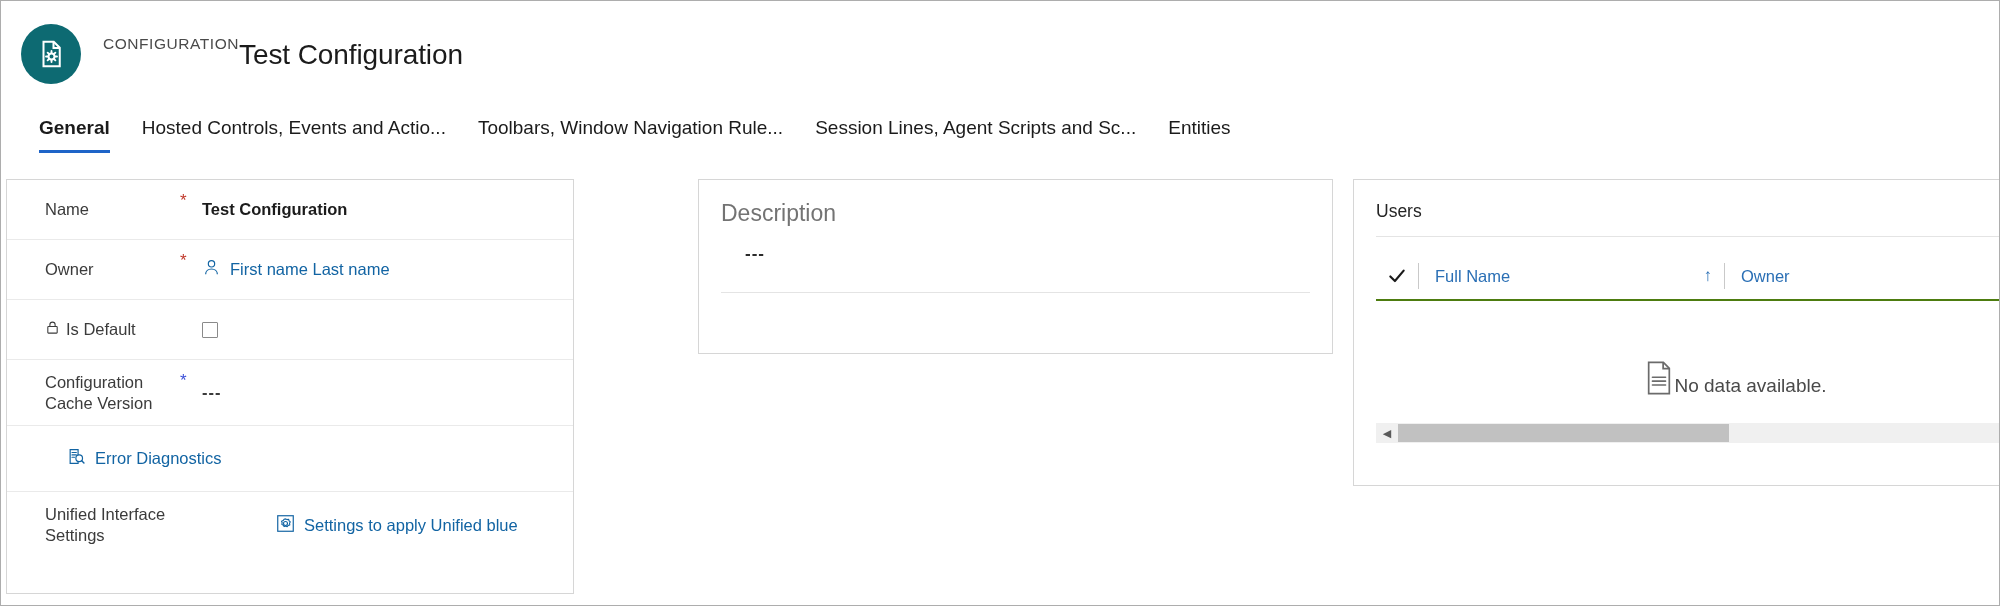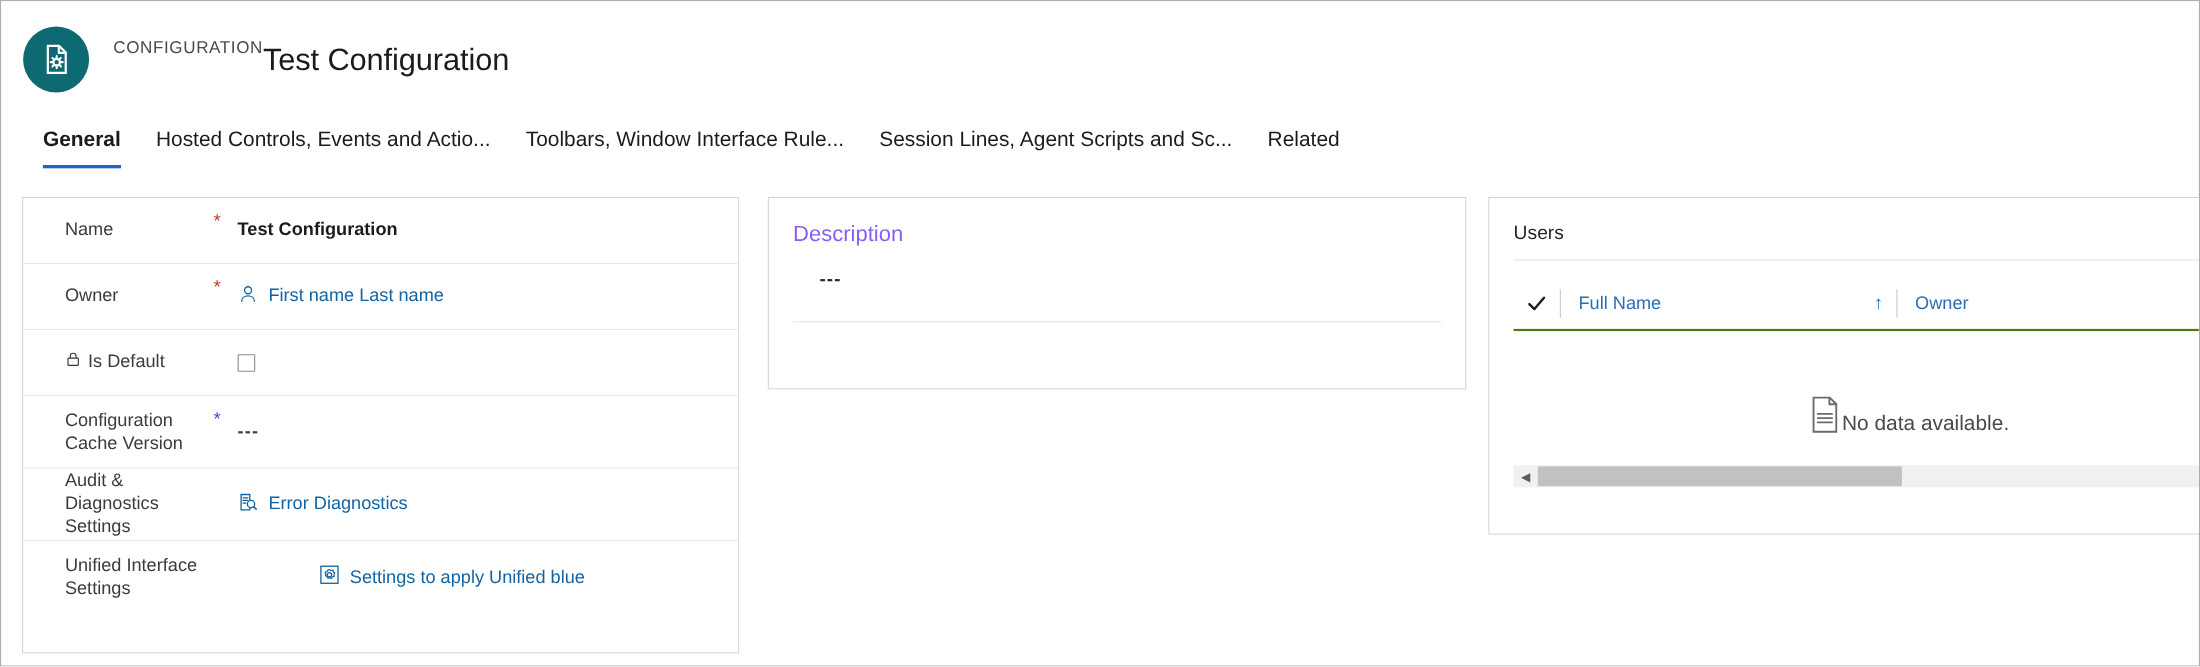--- a/index.html
+++ b/index.html
@@ -61,21 +61,21 @@
     left: 16px; right: 16px; bottom: 0;
     height: 3px; background: #1e64c8;
   }
 
   
   .card {
     position: absolute;
     background: #ffffff;
     border: 1px solid #d6d6d6;
   }
-  #general-card { left: 19px; top: 178px; width: 652px; height: 415px; }
+  #general-card { left: 5px; top: 178px; width: 568px; height: 415px; }
   #description-card { left: 697px; top: 178px; width: 635px; height: 175px; }
   #users-card { left: 1352px; top: 178px; width: 765px; height: 307px; }
 
   
   .form-row {
     display: flex; align-items: center;
     height: 60px;
     border-bottom: 1px solid #eaeaea;
     padding: 0 24px 0 38px;
   }
@@ -102,21 +102,21 @@
   .field-value.muted { color: #3b3b3b; letter-spacing: 1px; font-weight: 700; }
   .link { color: #1264a3; text-decoration: none; cursor: pointer; font-weight: 400; }
   .checkbox {
     width: 16px; height: 16px;
     border: 1px solid #8a8a8a; background: #fff;
     border-radius: 1px; cursor: pointer;
   }
 
   
   #description-card .desc-inner { padding: 20px 24px 0 22px; height: 100%; }
-  #desc-label { font-size: 20px; color: #8b5cf6; line-height: 26px; }
+  #desc-label { font-size: 23px; color: #737373; line-height: 26px; }
   #desc-value {
     margin-top: 18px; margin-left: 24px;
     font-size: 17px; color: #2b2b2b; letter-spacing: 1px; font-weight: 700;
   }
   #desc-underline {
     position: absolute; left: 22px; right: 22px; top: 112px;
     height: 1px; background: #e4e4e4;
   }
 
   
@@ -201,23 +201,23 @@
     </div>
     <div id="header-text">
       <div id="entity-type">CONFIGURATION</div>
       <div id="record-title">Test Configuration</div>
     </div>
   </div>
 
   <div id="tabstrip">
     <div class="tab active">General</div>
     <div class="tab">Hosted Controls, Events and Actio...</div>
-    <div class="tab">Toolbars, Window Interface Rule...</div>
+    <div class="tab">Toolbars, Window Navigation Rule...</div>
     <div class="tab">Session Lines, Agent Scripts and Sc...</div>
-    <div class="tab">Related</div>
+    <div class="tab">Entities</div>
   </div>
 
   <div class="card" id="general-card">
 
     <div class="form-row">
       <div class="field-label">
         <span class="label-text">Name</span>
       </div>
       <div class="req-star">*</div>
       <div class="field-value bold">Test Configuration</div>
@@ -257,23 +257,20 @@
 
     <div class="form-row tall">
       <div class="field-label">
         <span class="label-text">Configuration Cache Version</span>
       </div>
       <div class="req-star blue">*</div>
       <div class="field-value muted">---</div>
     </div>
 
     <div class="form-row tall">
-      <div class="field-label">
-        <span class="label-text">Audit &amp; Diagnostics Settings</span>
-      </div>
       <div class="req-star"></div>
       <div class="field-value">
         <span>
           <svg width="19" height="19" viewBox="0 0 24 24" aria-hidden="true">
             <path d="M4 3.2h10v17.6H4z" fill="none" stroke="#1264a3" stroke-width="1.5"></path>
             <g stroke="#1264a3" stroke-width="1.4" stroke-linecap="round">
               <line x1="6.3" y1="7" x2="11.8" y2="7"></line>
               <line x1="6.3" y1="10" x2="11.8" y2="10"></line>
               <line x1="6.3" y1="13" x2="9.5" y2="13"></line>
             </g>

